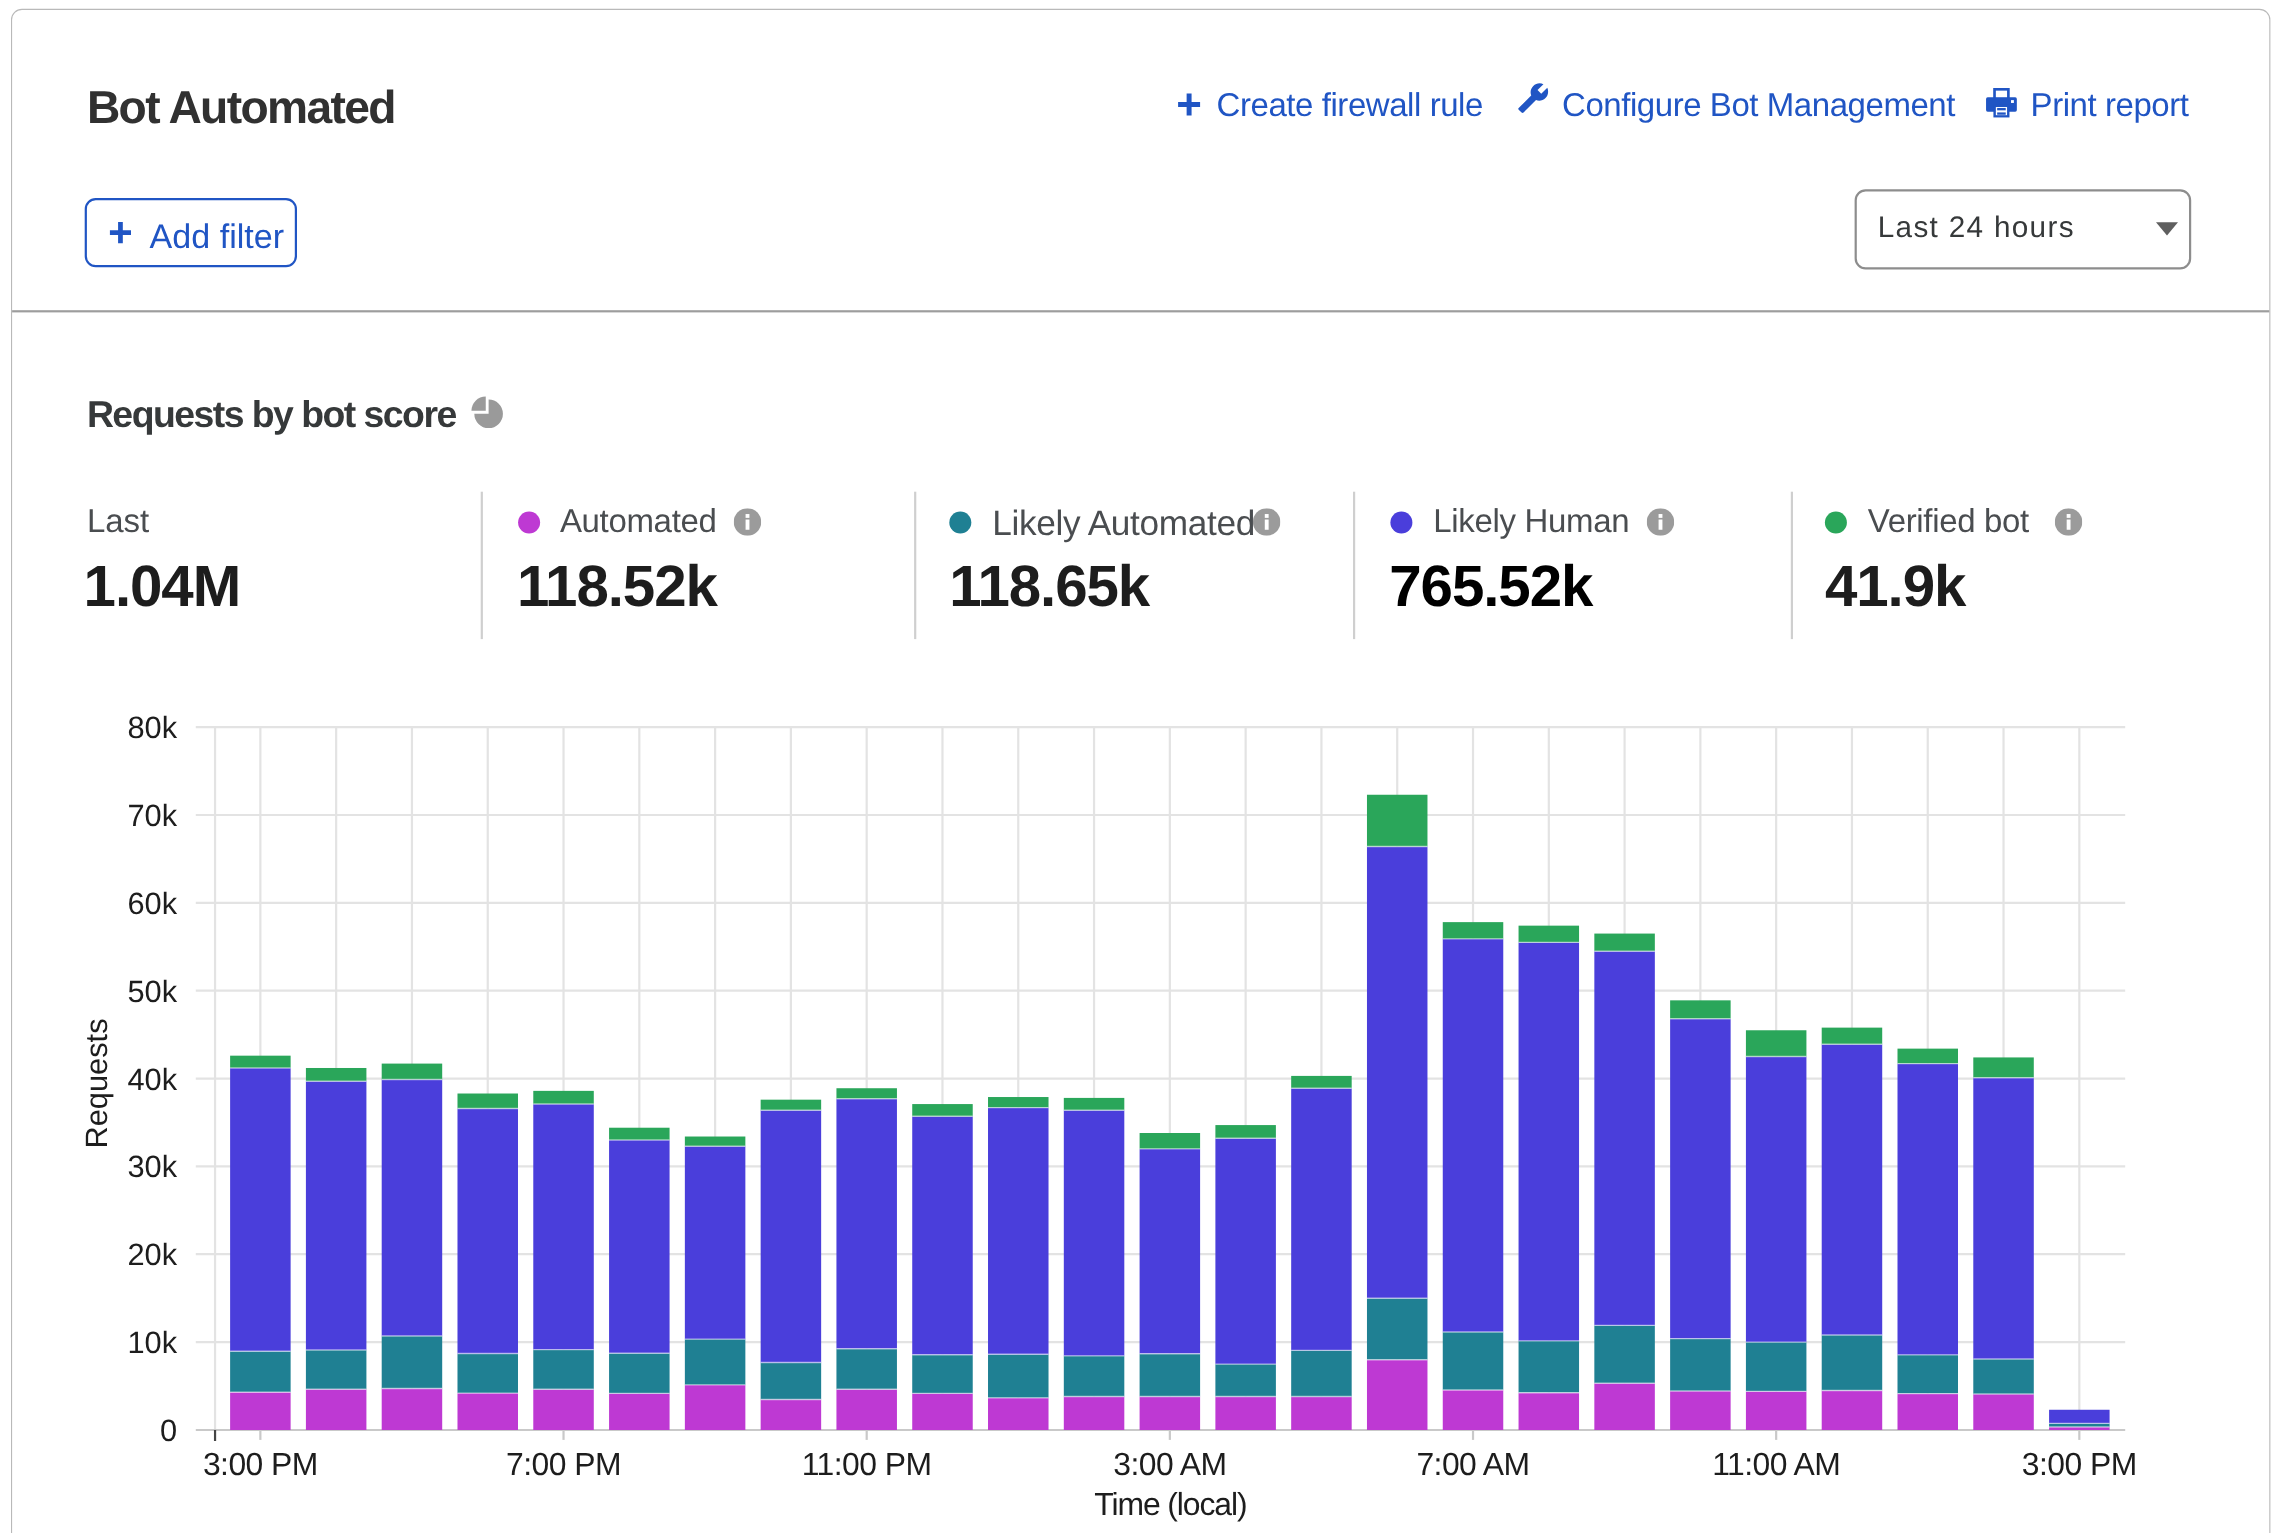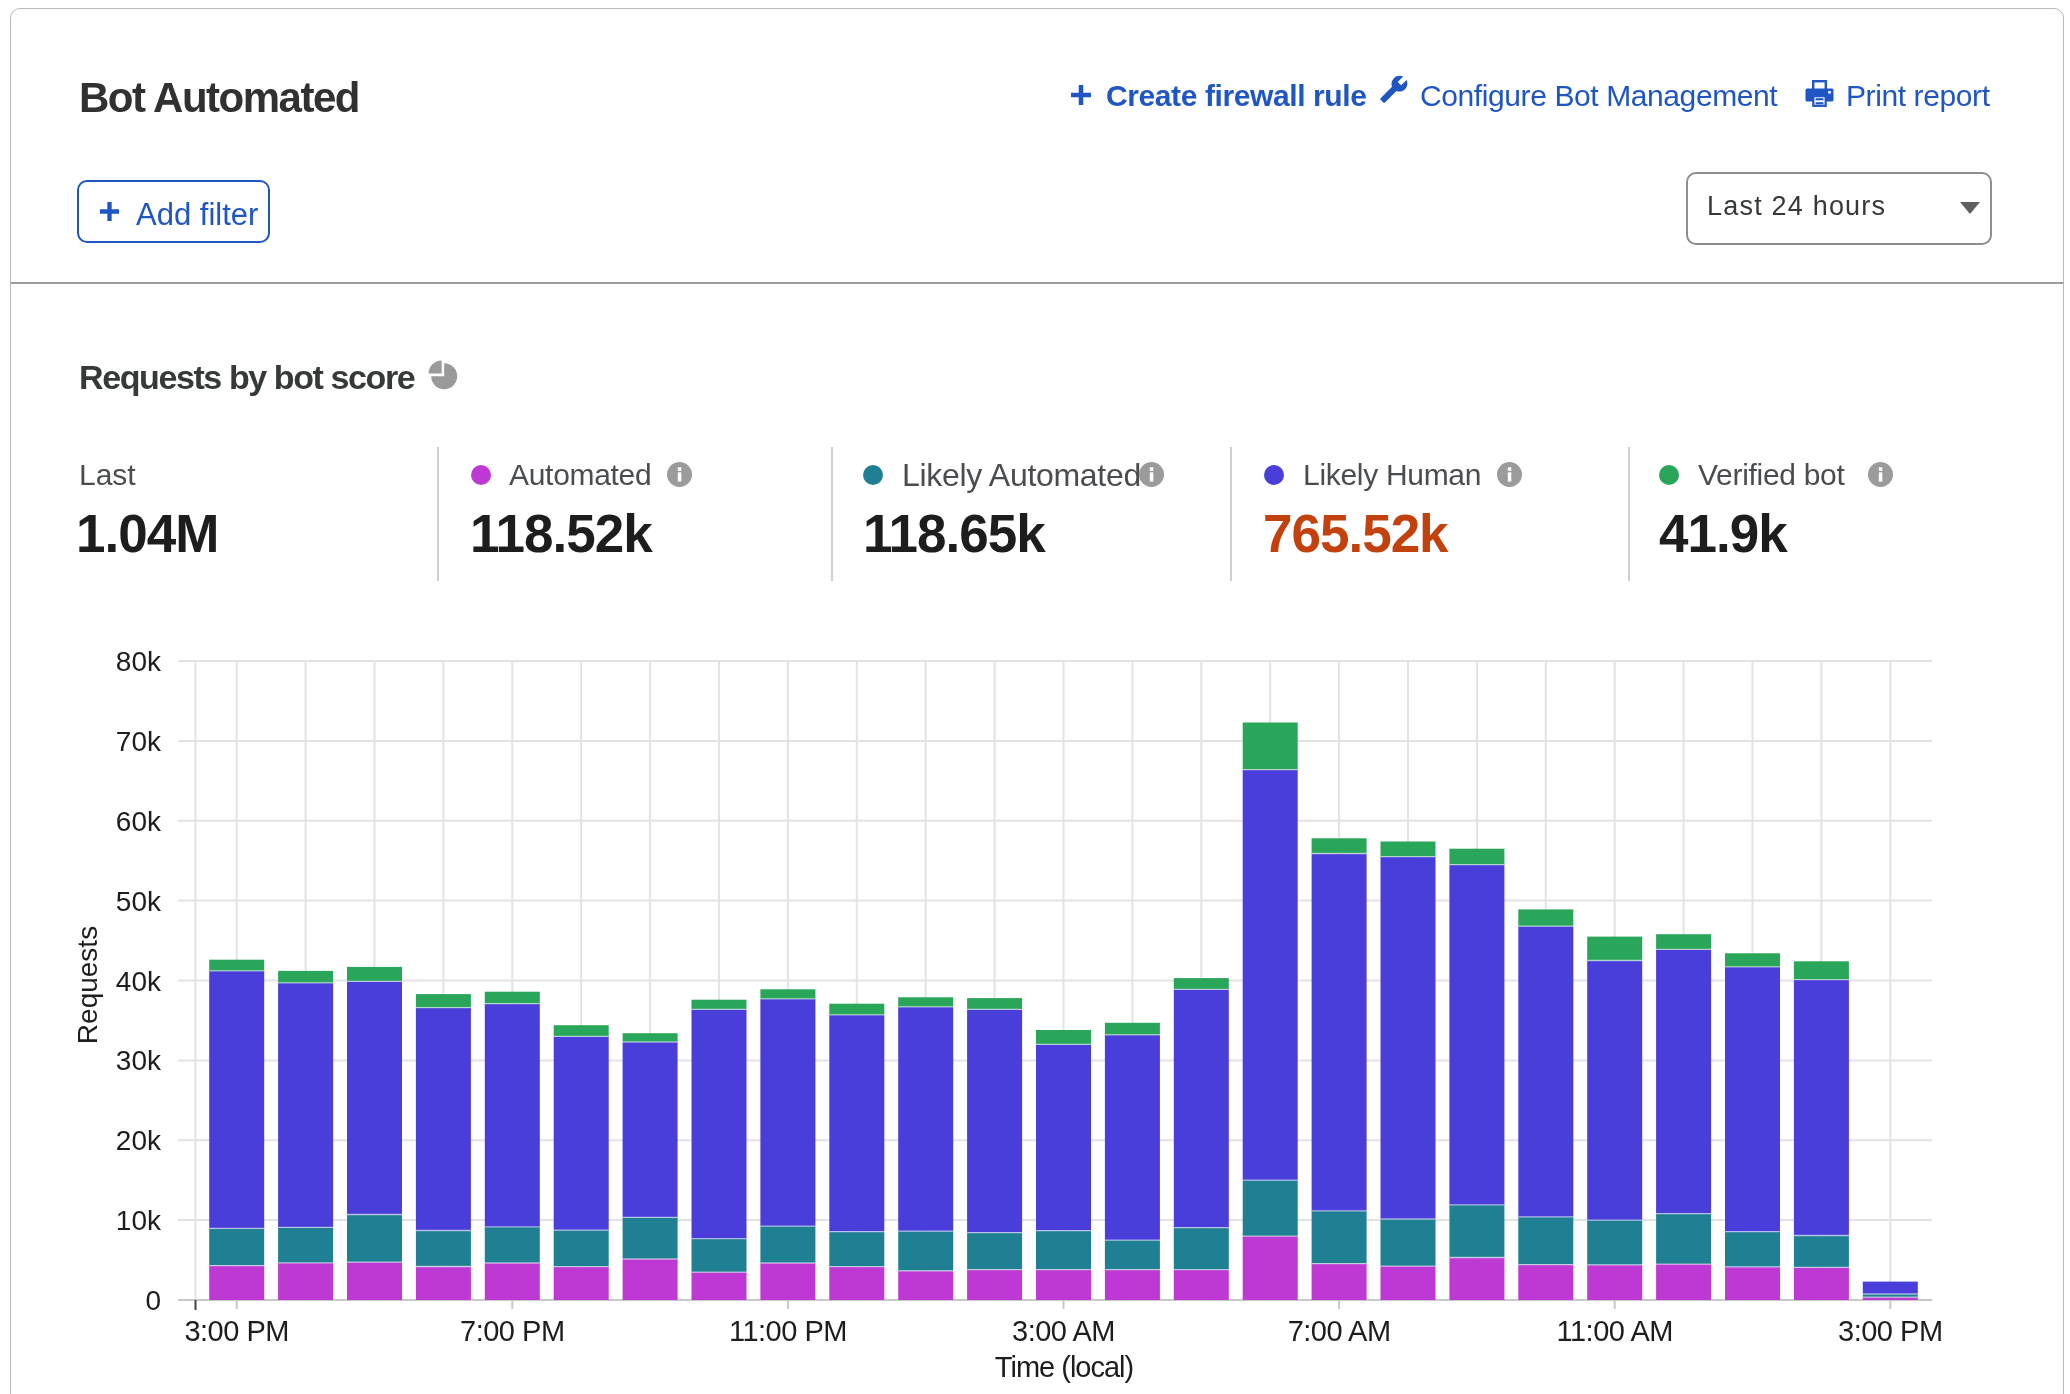--- a/index.html
+++ b/index.html
@@ -8,21 +8,21 @@
 </head>
 <body>
 <div style="position:absolute;left:10px;top:8px;width:2054px;height:1420px;border:1.5px solid #b9b9b9;border-radius:10px"></div>
 <div style="position:absolute;left:11px;top:282px;width:2052px;height:2px;background:#9d9d9d"></div>
 
 <div style="position:absolute;left:79px;top:76.9px;font-size:42px;line-height:42px;font-weight:700;color:#313131;white-space:nowrap;letter-spacing:-1.5px;">Bot Automated</div>
 
 <svg style="position:absolute;left:1069px;top:83px" width="24" height="24" viewBox="0 0 24 24">
     <path d="M12 2v20M2 12h20" stroke="#2055c4" stroke-width="4.5"></path>
   </svg>
-<div style="position:absolute;left:1106px;top:81.3px;font-size:30px;line-height:30px;font-weight:700;color:#2055c4;white-space:nowrap;letter-spacing:-0.4px;">Create firewall rule</div>
+<div style="position:absolute;left:1106px;top:81.3px;font-size:30px;line-height:30px;font-weight:400;color:#2055c4;white-space:nowrap;letter-spacing:-0.4px;">Create firewall rule</div>
 <svg style="position:absolute;left:1379px;top:74px" width="30" height="30" viewBox="0 0 24 24">
     <g transform="scale(-1,1) translate(-24,0)">
       <path fill="#2055c4" d="M22.7 19.3l-9.1-9.1c.9-2.3.4-5-1.5-6.9-2-2-5-2.4-7.4-1.3L9 6.3 6.3 9 1.9 4.7C.8 7.1 1.2 10.1 3.2 12.1c1.9 1.9 4.6 2.4 6.9 1.5l9.1 9.1c.4.4 1 .4 1.4 0l2.1-2.1c.4-.4.4-1 0-1.3z"></path>
     </g>
   </svg>
 <div style="position:absolute;left:1420px;top:81.3px;font-size:30px;line-height:30px;font-weight:400;color:#2055c4;white-space:nowrap;letter-spacing:-0.4px;text-align:center;">Configure Bot Management</div>
 <svg style="position:absolute;left:1805px;top:80px" width="29" height="27" viewBox="0 0 29 27">
 <rect x="8.2" y="1.2" width="12.6" height="9" fill="none" stroke="#2055c4" stroke-width="2.4"></rect>
 <rect x="0.5" y="8.5" width="28" height="13" rx="1.5" fill="#2055c4"></rect>
 <rect x="23.2" y="11" width="2.6" height="2.6" fill="#fff"></rect>
@@ -79,21 +79,21 @@
 <div style="position:absolute;left:1698px;top:459.6px;font-size:30px;line-height:30px;font-weight:400;color:#4a4d50;white-space:nowrap;letter-spacing:-0.3px;">Verified bot</div>
 <svg style="position:absolute;left:1867.5px;top:461.5px" width="25" height="25" viewBox="0 0 25 25">
     <circle cx="12.5" cy="12.5" r="12.5" fill="#9b9b9b"></circle>
     <rect x="10.8" y="10.3" width="3.5" height="9.3" fill="#fff"></rect>
     <rect x="10.8" y="5.3" width="3.5" height="3.5" fill="#fff"></rect>
   </svg>
 
 <div style="position:absolute;left:76px;top:507.1px;font-size:53px;line-height:53px;font-weight:700;color:#1d1d1d;white-space:nowrap;letter-spacing:-1px;">1.04M</div>
 <div style="position:absolute;left:470px;top:507.1px;font-size:53px;line-height:53px;font-weight:700;color:#1d1d1d;white-space:nowrap;letter-spacing:-1px;">118.52k</div>
 <div style="position:absolute;left:863px;top:507.1px;font-size:53px;line-height:53px;font-weight:700;color:#1d1d1d;white-space:nowrap;letter-spacing:-1px;">118.65k</div>
-<div style="position:absolute;left:1263px;top:507.1px;font-size:53px;line-height:53px;font-weight:700;color:#c2410c;white-space:nowrap;letter-spacing:-1px;">765.52k</div>
+<div style="position:absolute;left:1263px;top:507.1px;font-size:53px;line-height:53px;font-weight:700;color:#000000;white-space:nowrap;letter-spacing:-1px;">765.52k</div>
 <div style="position:absolute;left:1659px;top:507.1px;font-size:53px;line-height:53px;font-weight:700;color:#1d1d1d;white-space:nowrap;letter-spacing:-1px;">41.9k</div>
 
 <svg style="position:absolute;left:0;top:0" width="2070" height="1394" viewBox="0 0 2070 1394" font-family="Liberation Sans, sans-serif">
 <line x1="178.0" y1="661.0" x2="1932.0" y2="661.0" stroke="#e3e3e3" stroke-width="2"></line>
 <line x1="178.0" y1="740.9" x2="1932.0" y2="740.9" stroke="#e3e3e3" stroke-width="2"></line>
 <line x1="178.0" y1="820.8" x2="1932.0" y2="820.8" stroke="#e3e3e3" stroke-width="2"></line>
 <line x1="178.0" y1="900.6" x2="1932.0" y2="900.6" stroke="#e3e3e3" stroke-width="2"></line>
 <line x1="178.0" y1="980.5" x2="1932.0" y2="980.5" stroke="#e3e3e3" stroke-width="2"></line>
 <line x1="178.0" y1="1060.4" x2="1932.0" y2="1060.4" stroke="#e3e3e3" stroke-width="2"></line>
 <line x1="178.0" y1="1140.2" x2="1932.0" y2="1140.2" stroke="#e3e3e3" stroke-width="2"></line>

